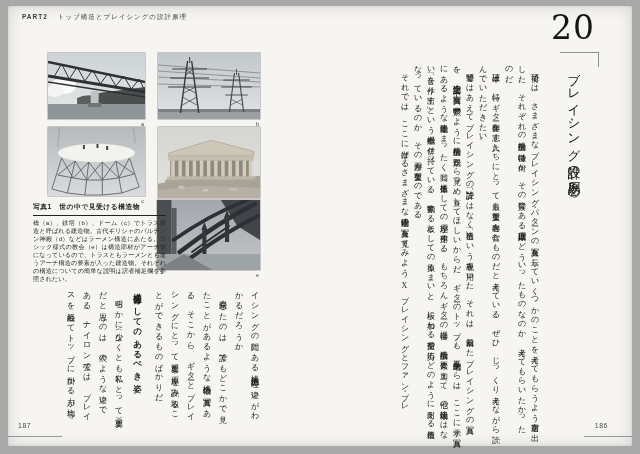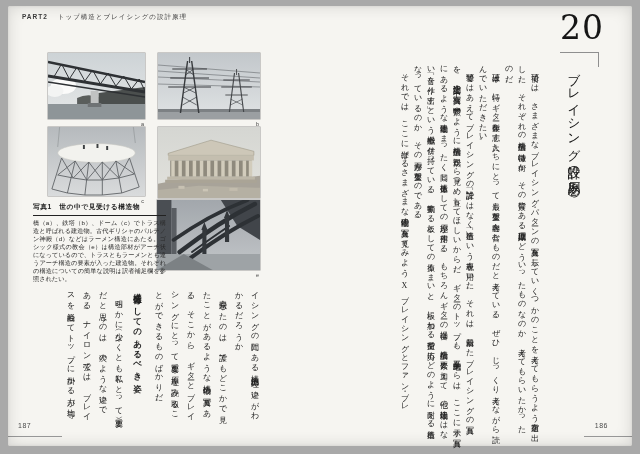--- a/index.html
+++ b/index.html
@@ -51,21 +51,21 @@
   .left-body h3{
     margin:0 4px;font-size:8.5px;font-weight:bold;letter-spacing:1.2px;
     font-family:"Liberation Sans","DejaVu Sans",sans-serif;text-indent:0;
   }
   .right-body{
     left:377px;top:54px;width:156px;height:376px;
     font-size:8px;line-height:13px;letter-spacing:.5px;
   }
   
   .chapter-number{
-    left:543px;top:2px;width:62px;text-align:center;
+    left:543px;top:2px;width:62px;text-align:left;
     font-family:"DejaVu Serif","Liberation Serif",serif;
     font-size:33px;color:#161616;letter-spacing:1px;
   }
   .title-bracket{
     left:552px;top:46px;width:38px;height:14px;
     border-top:1px solid #8f8f8f;border-right:1px solid #8f8f8f;
   }
   .chapter-title{
     left:557px;top:58px;height:165px;
     font-size:12.5px;letter-spacing:1px;color:#161616;font-weight:500;

